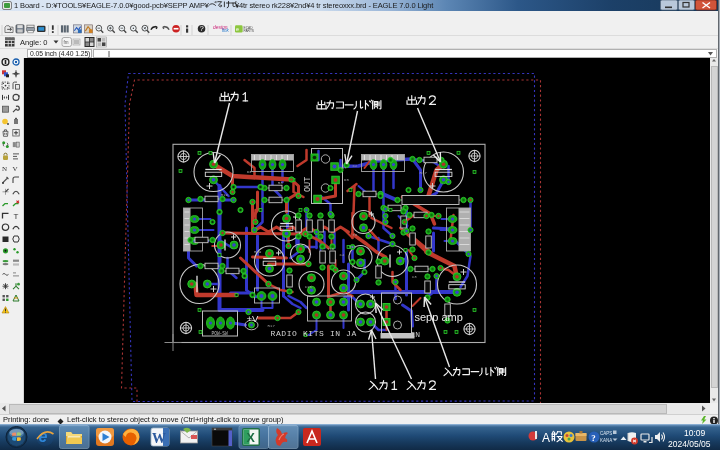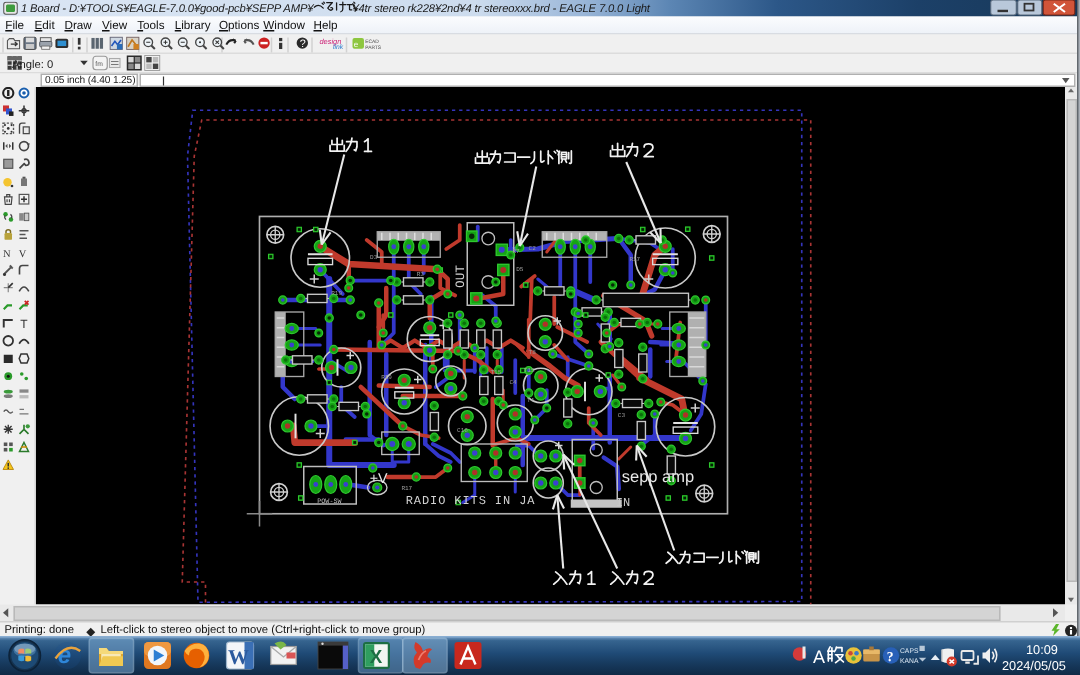--- a/index.html
+++ b/index.html
@@ -1,19 +1,19 @@
 <!DOCTYPE html>
 <html><head><meta charset="utf-8"><style>
 
 *{margin:0;padding:0;box-sizing:border-box}
 html,body{width:720px;height:450px;overflow:hidden;font-family:"Liberation Sans",sans-serif}
 .abs{position:absolute}
 #win{position:absolute;left:0;top:0;width:720px;height:424px;background:#f0f0f0}
 #titlebar{position:absolute;left:0;top:0;width:720px;height:11px;
- background:linear-gradient(90deg,#dbe6f4 0%,#cddcee 44%,#9ab6d8 54%,#5c86b4 62%,#2c5788 72%,#1c4068 85%,#173858 100%);font-style:italic;}
+ background:linear-gradient(90deg,#dbe6f4 0%,#cddcee 44%,#9ab6d8 54%,#5c86b4 62%,#2c5788 72%,#1c4068 85%,#173858 100%);}
 #titlebar .tx{position:absolute;left:14px;top:1.2px;font-size:7.5px;color:#1a1a1a;white-space:nowrap;letter-spacing:-0.1px}
 #menubar{position:absolute;left:0;top:11px;width:720px;height:11.5px;background:linear-gradient(#fbfcfe,#eef2f8);border-bottom:1px solid #d8dce2;font-size:7.8px;color:#111}
 #menubar span{position:absolute;top:1px}
 #tb1{position:absolute;left:0;top:22.5px;width:720px;height:13.5px;background:#f0f0f0;border-bottom:1px solid #dcdcdc}
 #tb2{position:absolute;left:0;top:36px;width:720px;height:12.5px;background:#f0f0f0;border-bottom:1px solid #dcdcdc;font-size:8px;color:#222}
 #row3{position:absolute;left:0;top:48.5px;width:720px;height:9.5px;background:#f0f0f0}
 #coord{position:absolute;left:27px;top:0px;width:65px;height:9.5px;background:#fff;border:1px solid #b0b0b0;font-size:6.8px;color:#222;line-height:8.5px;padding-left:2px;letter-spacing:-0.1px;white-space:nowrap}
 #cmd{position:absolute;left:93px;top:0px;width:624px;height:9.5px;background:#fff;border:1px solid #b0b0b0}
 #palette{position:absolute;left:0;top:58px;width:23.5px;height:345px;background:#f0f0f0;border-right:1px solid #d5d5d5}
 #canvas{position:absolute;left:23.5px;top:58px;width:686.5px;height:345px;background:#000}
@@ -56,31 +56,20 @@
           </svg></span>¥4tr stereo rk228¥2nd¥4 tr stereoxxx.brd - EAGLE 7.0.0 Light</div>
 <svg class="abs" style="left:660px;top:0px" width="60" height="11">
 <rect x="0.5" y="0" width="17" height="10" rx="1.5" fill="#b9c8da" stroke="#5a6a7d" stroke-width="0.7"></rect>
 <rect x="18.5" y="0" width="16" height="10" rx="1.5" fill="#b9c8da" stroke="#5a6a7d" stroke-width="0.7"></rect>
 <rect x="35.5" y="0" width="21" height="10" rx="1.5" fill="#d15439" stroke="#7d2817" stroke-width="0.7"></rect>
 <rect x="5" y="6.5" width="7" height="1.6" fill="#333"></rect>
 <rect x="23" y="2.5" width="6" height="4.5" fill="none" stroke="#333" stroke-width="1.2"></rect>
 <path d="M42.5 2.5 L50 8 M50 2.5 L42.5 8" stroke="#fff" stroke-width="1.4"></path>
 </svg>
 </div>
-<div id="menubar">
-<span style="left:3.5px"><u>F</u>ile</span>
-<span style="left:23px"><u>E</u>dit</span>
-<span style="left:43px"><u>D</u>raw</span>
-<span style="left:68px"><u>V</u>iew</span>
-<span style="left:91.5px"><u>T</u>ools</span>
-<span style="left:116.5px"><u>L</u>ibrary</span>
-<span style="left:146px"><u>O</u>ptions</span>
-<span style="left:175.5px"><u>W</u>indow</span>
-<span style="left:209px"><u>H</u>elp</span>
-</div>
 <div id="tb1">
       <svg width="720" height="13" style="position:absolute;left:0;top:1.5px">
         <path d="M2 1 V11 M48.5 1 V11 M58 1 V11 M92.5 1 V11 M148 1 V11 M181 1 V11 M192 1 V11 M208 1 V11 M231 1 V11" stroke="#d2d2d2" stroke-width="1"></path>
         <g transform="translate(4.5,0.4) scale(0.9)">
           <path d="M0.5 3 L2 1.5 H5 L6 3 H9.5 V9 H0.5 Z" fill="#e8e8e8" stroke="#555" stroke-width="0.8"></path>
           <path d="M3 5.5 L7.5 5.5 M6 4 L7.8 5.5 L6 7" stroke="#333" stroke-width="0.9" fill="none"></path>
         </g>
         <g transform="translate(15.5,0.4) scale(0.9)">
           <rect x="0.5" y="0.5" width="9" height="9" rx="1" fill="#6a7685" stroke="#444" stroke-width="0.7"></rect>
           <rect x="2" y="0.8" width="6" height="3.4" fill="#dcdcdc"></rect>
@@ -189,21 +178,21 @@
           <rect x="1" y="5.4" width="3.6" height="3.6" fill="#888"></rect>
         </g>
 <g transform="translate(96.5,1)">
           <rect x="0" y="0" width="10" height="10" fill="#f0f0f0" stroke="#999" stroke-width="0.6"></rect>
           <rect x="1" y="1" width="3.6" height="3.6" fill="#444"></rect>
           <rect x="5.4" y="5.4" width="3.6" height="3.6" fill="#444"></rect>
           <rect x="5.4" y="1" width="3.6" height="3.6" fill="#bbb"></rect>
           <rect x="1" y="5.4" width="3.6" height="3.6" fill="#bbb"></rect>
         </g>
 </svg>
-<span style="position:absolute;left:8px;top:2px;font-size:7.5px">Angle: 0</span>
+<span style="position:absolute;left:20px;top:2px;font-size:7.5px">Angle: 0</span>
 </div>
 <div id="row3">
       <div id="coord">0.05 inch (4.40 1.25)</div>
       <div id="cmd"></div>
 <svg style="position:absolute;left:104px;top:1px" width="620" height="8">
         <line x1="5" y1="1" x2="5" y2="7" stroke="#333" stroke-width="0.8"></line>
         <path d="M604 2 L609 2 L606.5 5.5 Z" fill="#555"></path>
       </svg>
     </div>
 <div id="palette"><svg width="23" height="345">

